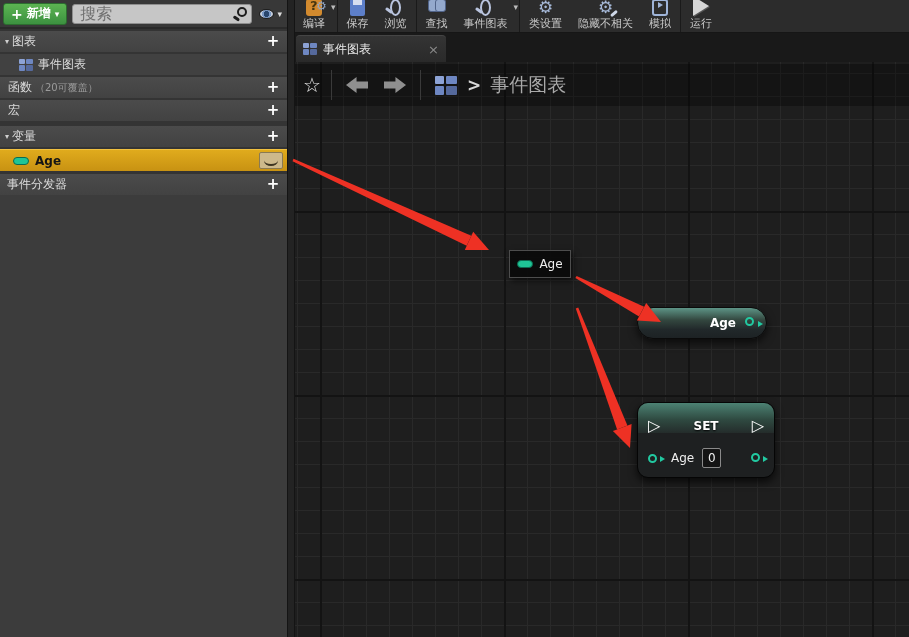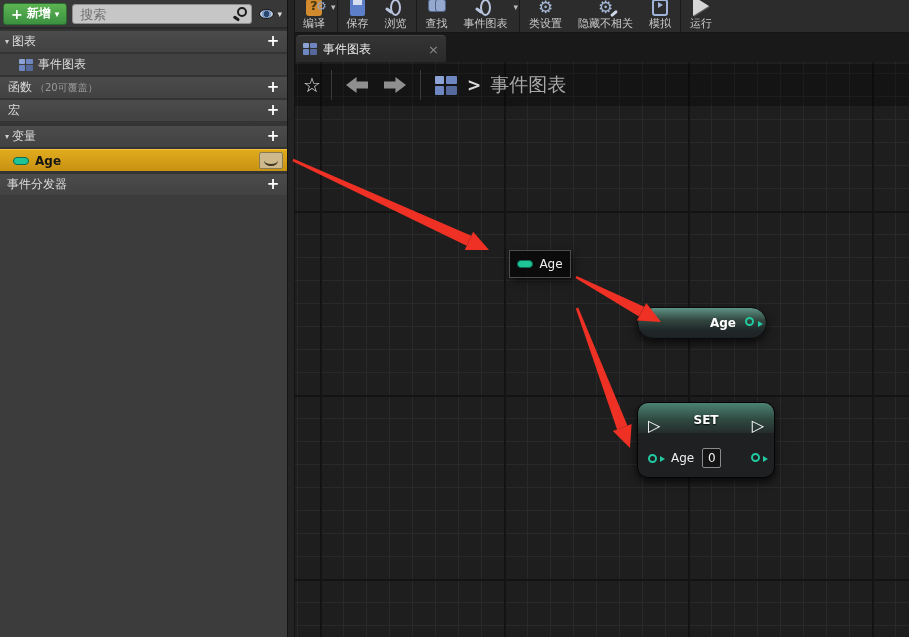--- a/index.html
+++ b/index.html
@@ -13,21 +13,21 @@
   .panel-topbar { height:29px; display:flex; align-items:center; padding:0 3px;
     background:#383838; border-bottom:2px solid #2a2a2a; gap:5px; }
   .add-btn { display:flex; align-items:center; gap:4px; height:22px; padding:0 7px;
     background:linear-gradient(180deg,#5cb452 0%,#3c9140 100%);
     border:1px solid #2c6e2f; border-radius:3px; color:#fff; font-size:12px;
     font-weight:bold; cursor:pointer; white-space:nowrap; }
   .add-btn .plus { font-size:14px; line-height:1; }
   .add-btn .caret { font-size:9px; }
   .search-box { flex:1; height:20px; position:relative; }
   .search-box input { width:100%; height:100%; background:#c6c6c6; border:1px solid #8e8e8e;
-    border-radius:3px; font-size:13px; color:#3a3a3a; padding:0 22px 0 7px;
+    border-radius:3px; font-size:16px; color:#3a3a3a; padding:0 22px 0 7px;
     font-family:inherit; }
   .search-box input::placeholder { color:#707070; }
   .mag-icon { position:absolute; right:5px; top:3px; width:10px; height:10px;
     border:2px solid #1c1c1c; border-radius:50%; }
   .mag-icon::after { content:""; position:absolute; left:-6px; top:8px; width:7px;
     height:2.5px; background:#1c1c1c; transform:rotate(35deg); border-radius:2px; }
   .eye-filter { display:flex; align-items:center; gap:3px; padding:0 2px; cursor:pointer; }
   .eye-shape { width:15px; height:10px; border-radius:50%;
     background:radial-gradient(circle at 50% 50%, #28466e 0 3px, #7d9cc8 3px 4.5px, #c6cfdd 4.5px);
     border:1px solid #1f1f1f; }
@@ -162,21 +162,21 @@
     border-left:5px solid #22c9a1; border-top:3px solid transparent;
     border-bottom:3px solid transparent; }
   .getter-node .pin-out { right:12px; top:9px; }
 
   
   .set-node { position:absolute; left:342px; top:340px; width:138px; height:76px;
     border-radius:11px; border:1px solid #050505; background:#1e2021;
     box-shadow:0 4px 9px rgba(0,0,0,0.7); cursor:grab; }
   .set-header { height:30px; border-radius:10px 10px 0 0;
     background:linear-gradient(180deg,#4c8273 0%,#2f4a41 55%,#242c2b 100%);
-    display:flex; align-items:center; justify-content:center; }
+    display:flex; align-items:flex-end; justify-content:center; }
   .set-title { color:#fff; font-weight:bold; font-size:12px; margin-top:4px;
     text-shadow:0 1px 2px #000; }
   .exec-pin { position:absolute; color:#fff; font-size:16px; line-height:16px;
     cursor:crosshair; }
   .exec-in { left:10px; top:15px; } .exec-out { right:10px; top:15px; }
   .set-row { position:absolute; left:0; right:0; top:42px; height:26px; display:flex;
     align-items:center; padding:0 10px; gap:6px; color:#eee; font-size:12px; }
   .set-row .pin-in { position:relative; width:9px; height:9px; border:2px solid #22c9a1;
     border-radius:50%; cursor:crosshair; }
   .set-row .pin-in::after { content:""; position:absolute; left:10px; top:0.5px; width:0;

